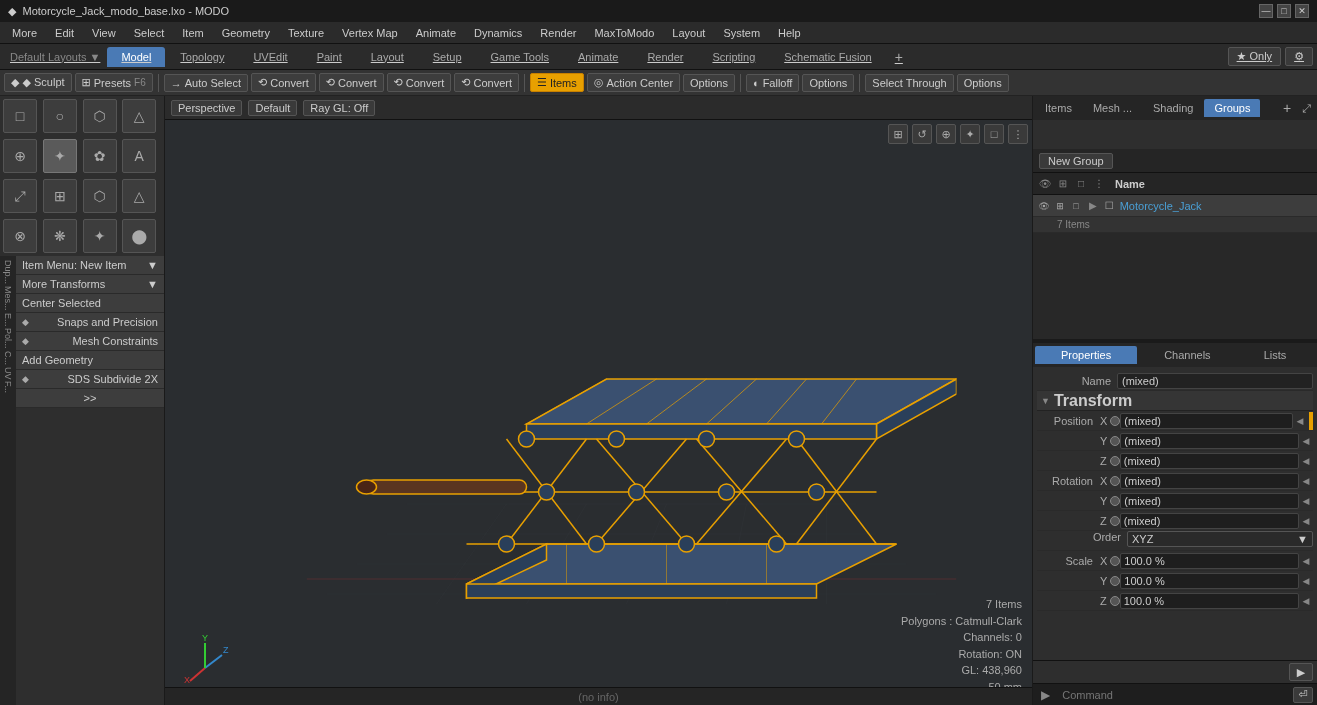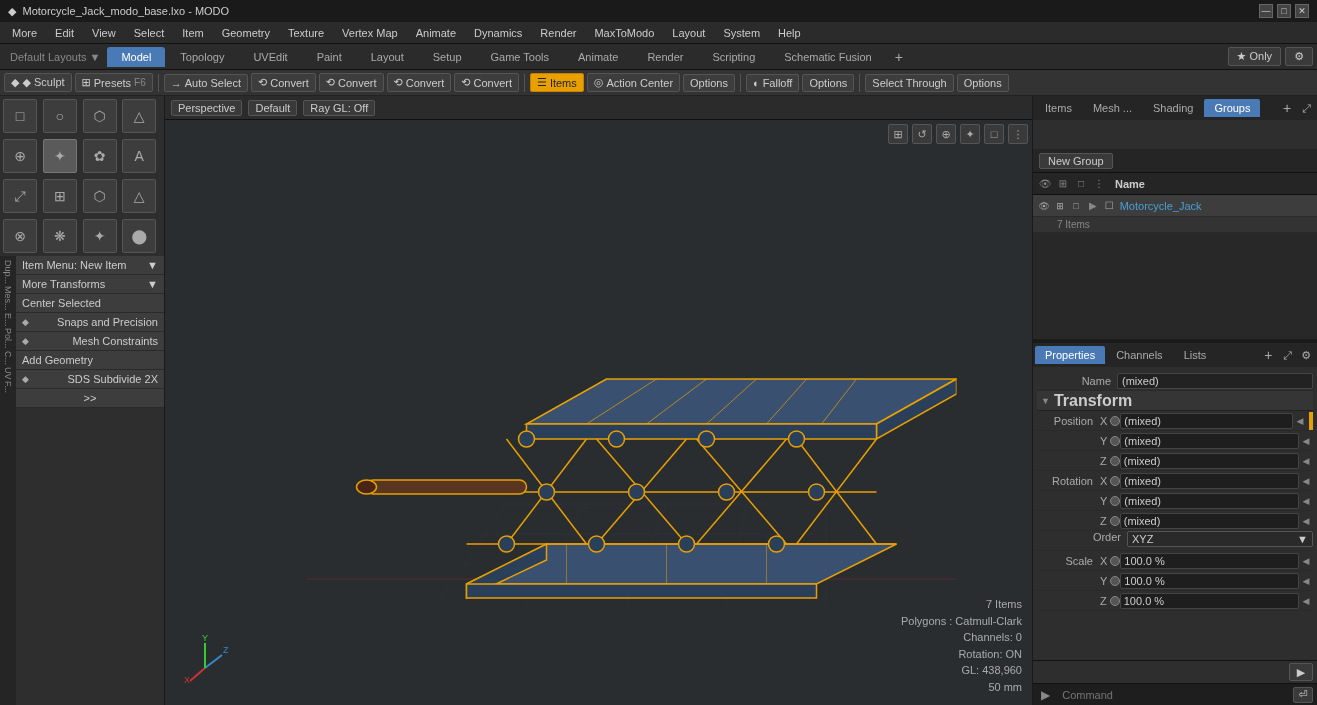--- a/index.html
+++ b/index.html
@@ -55,20 +55,21 @@
 
     
     #tabbar {
       height: 26px;
       background: #2b2b2b;
       display: flex;
       align-items: center;
       padding: 0 4px;
       gap: 1px;
       border-bottom: 1px solid #111;
+      text-decoration: underline;
     }
     .tab {
       padding: 4px 14px;
       font-size: 11px;
       color: #aaa;
       cursor: pointer;
       border-radius: 3px 3px 0 0;
     }
     .tab.active {
       background: #4a7ab5;
@@ -341,21 +342,21 @@
     }
     #props-tabs {
       height: 24px;
       background: #252525;
       display: flex;
       align-items: center;
       gap: 1px;
       padding: 0 2px;
     }
     .props-tab {
-      padding: 3px 10px;
+      padding: 3px 26px;
       font-size: 11px;
       color: #aaa;
       cursor: pointer;
       border-radius: 2px 2px 0 0;
     }
     .props-tab.active { background: #4a7ab5; color: #fff; }
     .props-tab-add { margin-left: auto; padding: 3px 6px; color: #aaa; cursor: pointer; font-size: 14px; }
     .props-expand { padding: 3px 4px; color: #aaa; cursor: pointer; }
 
     #props-body {
@@ -826,20 +827,23 @@
 
       <div id="viewport-stats">
         <div>7 Items</div>
         <div>Polygons : Catmull-Clark</div>
         <div>Channels: 0</div>
         <div>Rotation: ON</div>
         <div>GL: 438,960</div>
         <div>50 mm</div>
       </div>
 
+      <div id="vp-bottom-info">
+        <span>(no info)</span>
+      </div>
     </div>
   </div>
 
   <div id="right-panel">
 
     <div id="items-panel" style="height:320px;">
 
       <div id="right-tabs">
         <div class="right-tab">Items</div>
         <div class="right-tab">Mesh ...</div>

